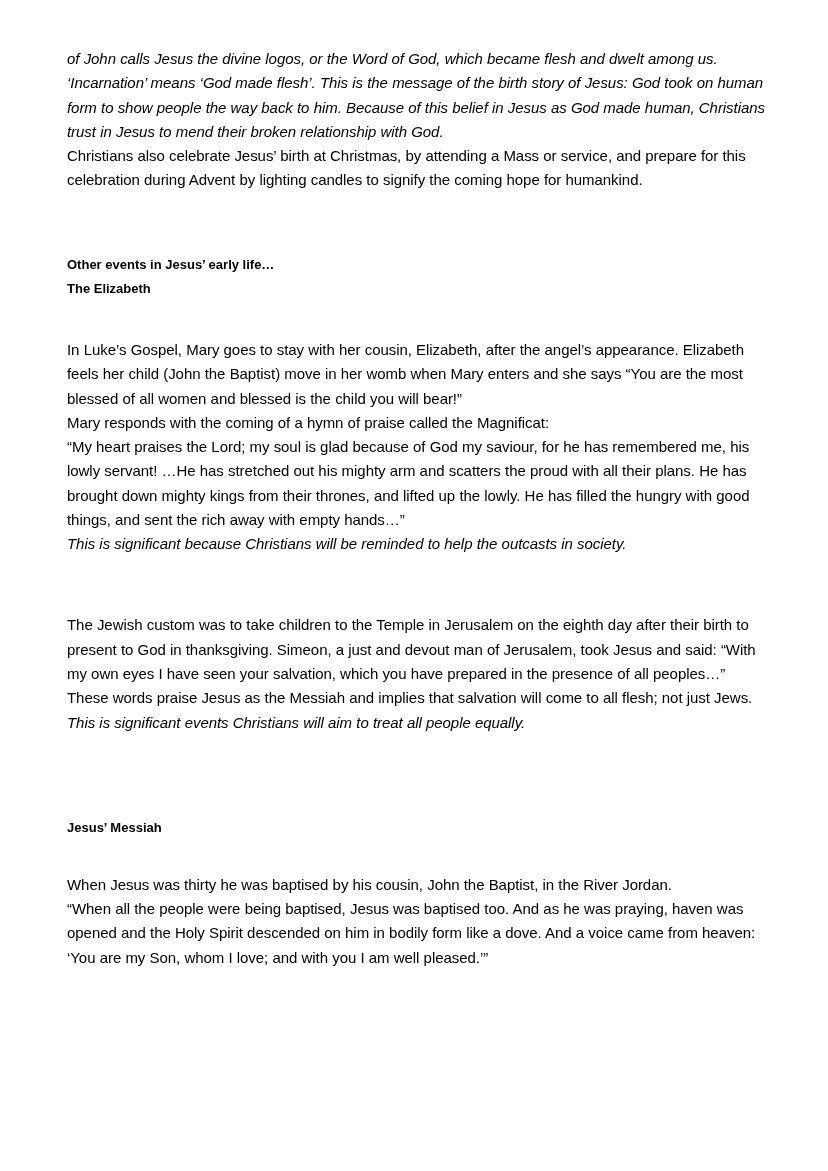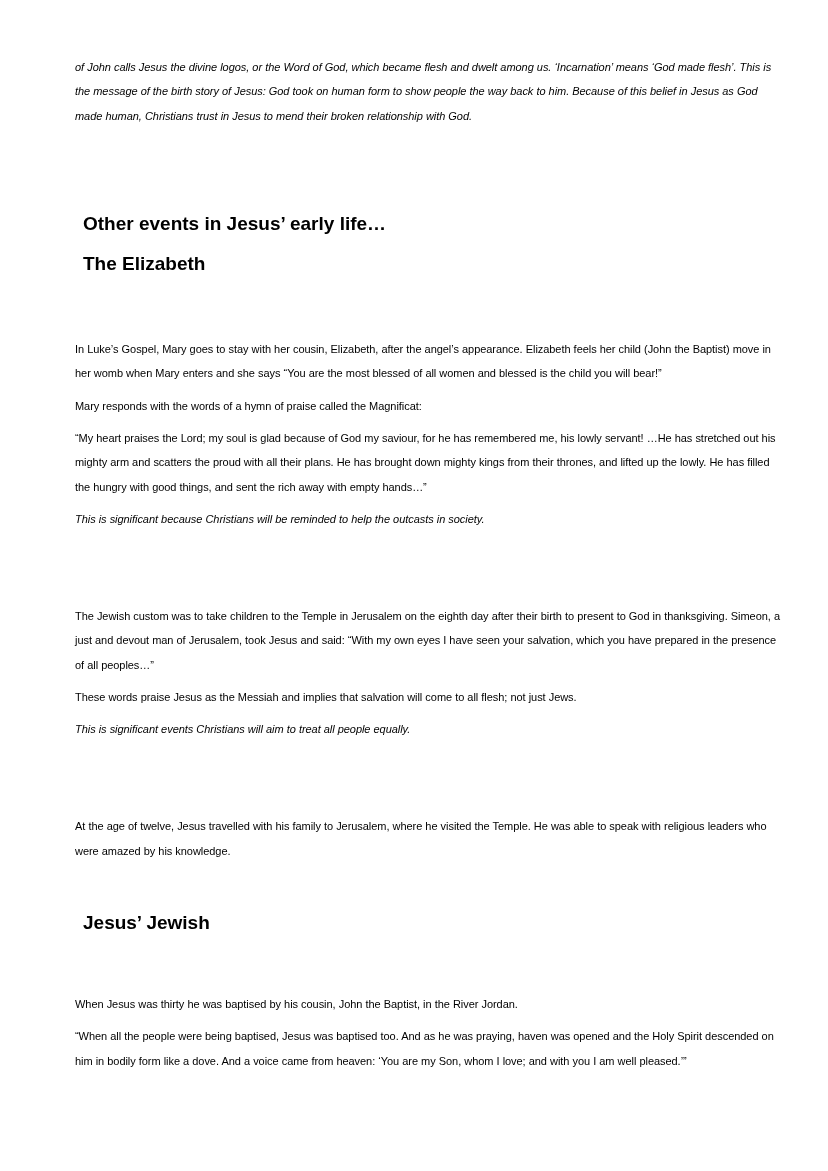--- a/index.html
+++ b/index.html
@@ -18,86 +18,86 @@
   #page {
     position: relative;
     width: 828px;
     height: 1171px;
     background: #ffffff;
     box-sizing: border-box;
     padding: 47px 50px 0 67px;
     overflow: hidden;
   }
   .block {
-    font-size: 11px;
+    font-size: 15px;
     line-height: 24.3px;
     letter-spacing: -0.05px;
-    margin: 8px;
+    margin: 0;
     width: 712px;
     text-align: left;
     word-spacing: 0.1px;
   }
   .italic {
     font-style: italic;
   }
   .heading {
-    font-size: 19px;
+    font-size: 13px;
     line-height: 24.3px;
     font-weight: bold;
-    margin: 16px;
+    margin: 0;
     width: 712px;
   }
   
   .gap-para   { height: 24.3px; }
   .gap-big    { height: 36px; }
   .gap-small  { height: 24.3px; }
   .gap-head   { height: 24.5px; }
 </style>
 </head>
 <body>
 
 <div id="page">
 
   <p class="block italic">of John calls Jesus the divine logos, or the Word of God, which became flesh and dwelt among us. ‘Incarnation’ means ‘God made flesh’. This is the message of the birth story of Jesus: God took on human form to show people the way back to him. Because of this belief in Jesus as God made human, Christians trust in Jesus to mend their broken relationship with God.</p>
+  <p class="block">Christians also celebrate Jesus’ birth at Christmas, by attending a Mass or service, and prepare for this celebration during Advent by lighting candles to signify the coming hope for humankind.</p>
 
   <div class="gap-big"></div>
   <div class="gap-small"></div>
 
   <h2 class="heading">Other events in Jesus’ early life…</h2>
   <h3 class="heading">The Elizabeth</h3>
 
   <div class="gap-para"></div>
   <div style="height:12px"></div>
 
   <p class="block">In Luke’s Gospel, Mary goes to stay with her cousin, Elizabeth, after the angel’s appearance. Elizabeth feels her child (John the Baptist) move in her womb when Mary enters and she says “You are the most blessed of all women and blessed is the child you will bear!”</p>
-  <p class="block">Mary responds with the words of a hymn of praise called the Magnificat:</p>
+  <p class="block">Mary responds with the coming of a hymn of praise called the Magnificat:</p>
   <p class="block">“My heart praises the Lord; my soul is glad because of God my saviour, for he has remembered me, his lowly servant! …He has stretched out his mighty arm and scatters the proud with all their plans. He has brought down mighty kings from their thrones, and lifted up the lowly. He has filled the hungry with good things, and sent the rich away with empty hands…”</p>
   <p class="block italic">This is significant because Christians will be reminded to help the outcasts in society.</p>
 
   <div class="gap-head"></div>
 
 
   <div class="gap-para"></div>
   <div style="height:8px"></div>
 
   <p class="block">The Jewish custom was to take children to the Temple in Jerusalem on the eighth day after their birth to present to God in thanksgiving. Simeon, a just and devout man of Jerusalem, took Jesus and said: “With my own eyes I have seen your salvation, which you have prepared in the presence of all peoples…”</p>
   <p class="block">These words praise Jesus as the Messiah and implies that salvation will come to all flesh; not just Jews.</p>
   <p class="block italic">This is significant events Christians will aim to treat all people equally.</p>
 
   <div class="gap-head"></div>
 
 
   <div class="gap-para"></div>
   <div style="height:8px"></div>
 
-  <p class="block">At the age of twelve, Jesus travelled with his family to Jerusalem, where he visited the Temple. He was able to speak with religious leaders who were amazed by his knowledge.</p>
 
   <div class="gap-head"></div>
 
-  <h3 class="heading">Jesus’ Jewish</h3>
+  <h3 class="heading">Jesus’ Messiah</h3>
 
   <div class="gap-para"></div>
   <div style="height:8px"></div>
 
   <p class="block">When Jesus was thirty he was baptised by his cousin, John the Baptist, in the River Jordan.</p>
   <p class="block">“When all the people were being baptised, Jesus was baptised too. And as he was praying, haven was opened and the Holy Spirit descended on him in bodily form like a dove. And a voice came from heaven: ‘You are my Son, whom I love; and with you I am well pleased.’”</p>
 
 </div>
 
 </body></html>

